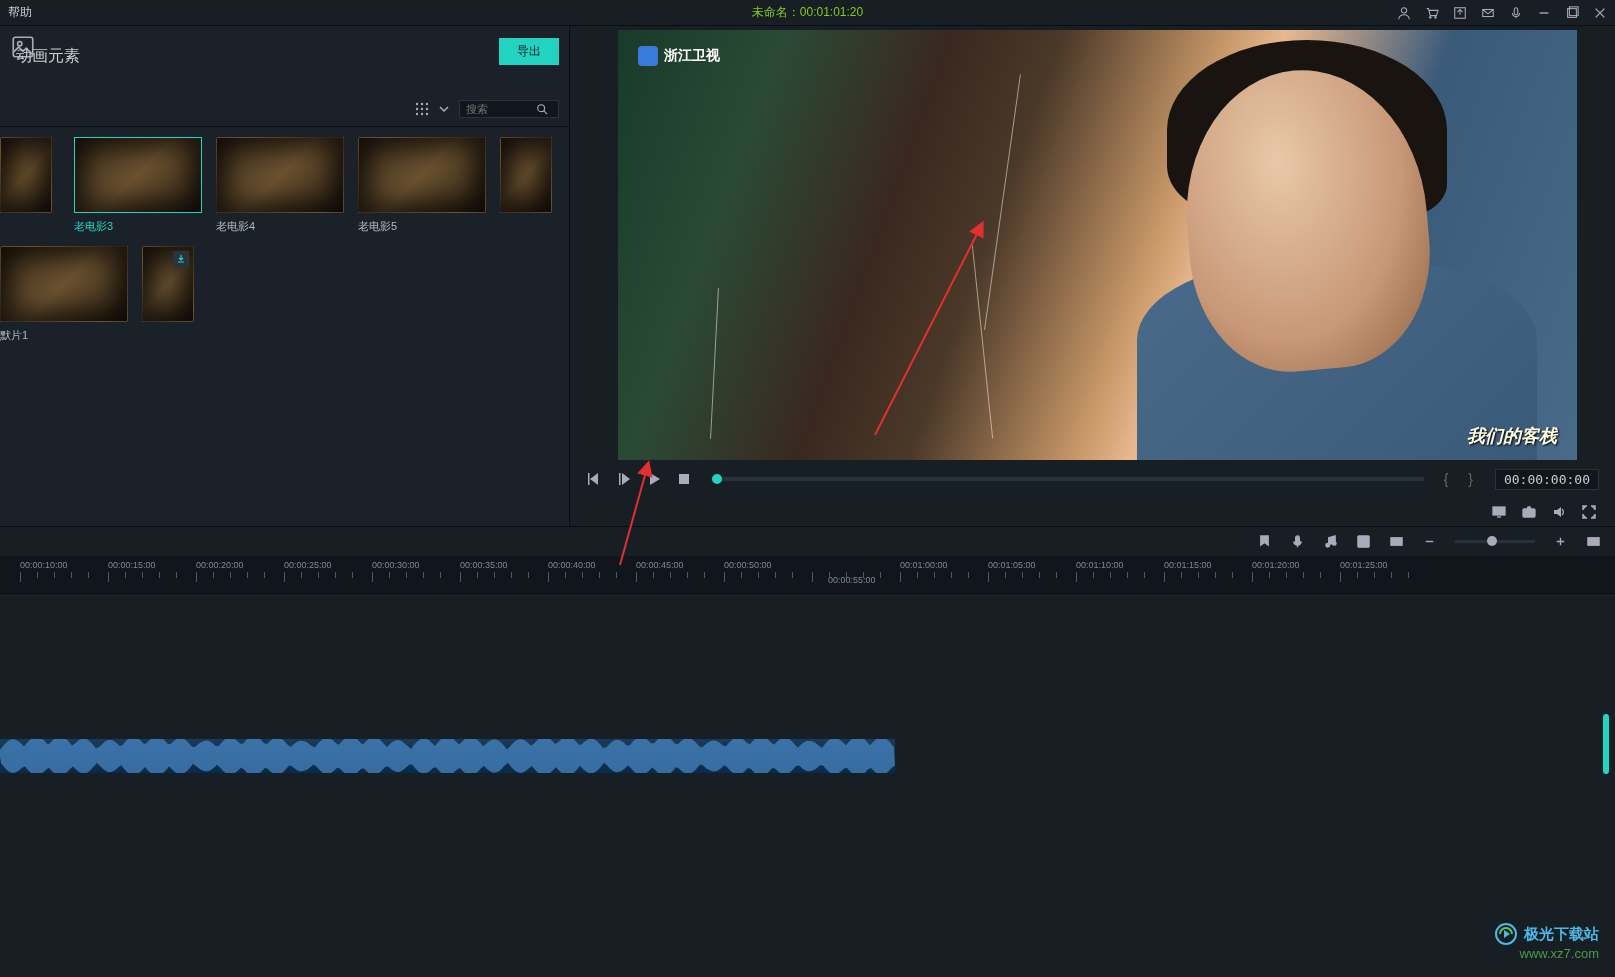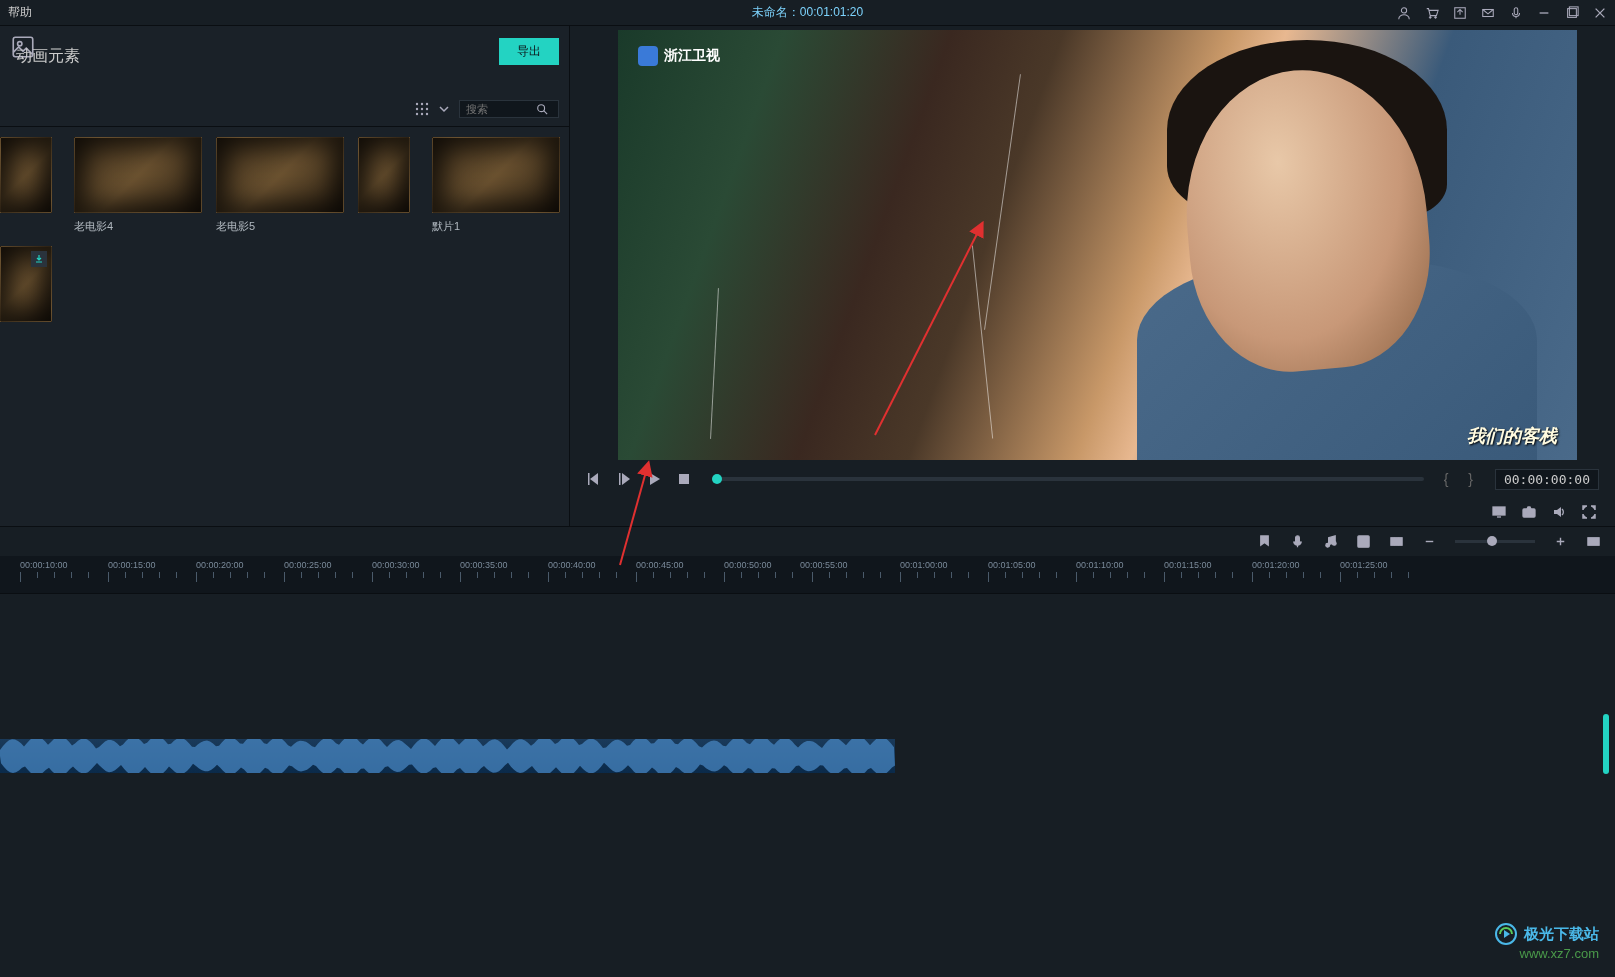--- a/index.html
+++ b/index.html
@@ -2,21 +2,21 @@
 <html><head>
 <meta charset="utf-8">
 <style>
 * { margin: 0; padding: 0; box-sizing: border-box; font-family: "Microsoft YaHei", sans-serif; }
 body { background: #171e24; color: #aab; width: 1615px; height: 977px; overflow: hidden; position: relative; }
 
 
 .menubar { height: 26px; background: #171e24; display: flex; align-items: center; padding: 0 8px; justify-content: space-between; border-bottom: 1px solid #0a0e12; }
 .menubar-left { display: flex; align-items: center; gap: 12px; }
 .menubar-item { font-size: 12px; color: #ccc; cursor: pointer; }
-.menubar-center { position: absolute; left: 50%; transform: translateX(-50%); font-size: 12px; color: #7dd3fc; }
+.menubar-center { position: absolute; left: 50%; transform: translateX(-50%); font-size: 12px; color: #84cc16; }
 .menubar-right { display: flex; gap: 14px; align-items: center; }
 .menubar-right .ico { width: 14px; height: 14px; cursor: pointer; fill: #aab; stroke: #aab; }
 
 
 .upper { display: flex; height: 500px; }
 .left-panel { width: 570px; background: #1a2128; display: flex; flex-direction: column; border-right: 1px solid #0a0e12; }
 .panel-header { height: 66px; display: flex; align-items: flex-start; justify-content: space-between; padding: 8px 10px 0 10px; }
 .panel-tab-ico { width: 26px; height: 26px; }
 .export-btn { background: #23d3c2; color: #0d1418; font-size: 12px; padding: 5px 18px; border: none; cursor: pointer; margin-top: 4px; }
 .sub-tab { font-size: 16px; color: #ccc; padding-left: 6px; margin-top: -18px; }
@@ -173,20 +173,26 @@
             <circle cx="6" cy="6" r="4" fill="none" stroke="#aab" stroke-width="1.3"></circle>
             <path d="M9 9l4 4" stroke="#aab" stroke-width="1.3"></path>
           </svg>
       </div>
     </div>
     <div class="thumb-grid" id="thumb-grid">
         <div class="thumb-item first-col">
           <div class="thumb-img">
             <div class="vignette"></div>
           </div>
+        </div>
+        <div class="thumb-item">
+          <div class="thumb-img sel">
+            <div class="vignette"></div>
+          </div>
+          <div class="thumb-label sel">老电影3</div>
         </div>
         <div class="thumb-item">
           <div class="thumb-img">
             <div class="vignette"></div>
           </div>
           <div class="thumb-label">老电影4</div>
         </div>
         <div class="thumb-item">
           <div class="thumb-img">
             <div class="vignette"></div>
@@ -357,21 +363,21 @@
     <div class="ruler-tick" style="left: 653px;"></div>
     <div class="ruler-tick" style="left: 670px;"></div>
     <div class="ruler-tick" style="left: 687px;"></div>
     <div class="ruler-tick" style="left: 704px;"></div>
     <div class="ruler-mark" style="left: 724px;">00:00:50:00</div>
     <div class="ruler-tick major" style="left: 724px;"></div>
     <div class="ruler-tick" style="left: 741px;"></div>
     <div class="ruler-tick" style="left: 758px;"></div>
     <div class="ruler-tick" style="left: 775px;"></div>
     <div class="ruler-tick" style="left: 792px;"></div>
-    <div class="ruler-mark" style="left: 800px;">00:00:55:00</div>
+    <div class="ruler-mark" style="left: 828px; margin-top: 15px;">00:00:55:00</div>
     <div class="ruler-tick major" style="left: 812px;"></div>
     <div class="ruler-tick" style="left: 829px;"></div>
     <div class="ruler-tick" style="left: 846px;"></div>
     <div class="ruler-tick" style="left: 863px;"></div>
     <div class="ruler-tick" style="left: 880px;"></div>
     <div class="ruler-mark" style="left: 900px;">00:01:00:00</div>
     <div class="ruler-tick major" style="left: 900px;"></div>
     <div class="ruler-tick" style="left: 917px;"></div>
     <div class="ruler-tick" style="left: 934px;"></div>
     <div class="ruler-tick" style="left: 951px;"></div>

